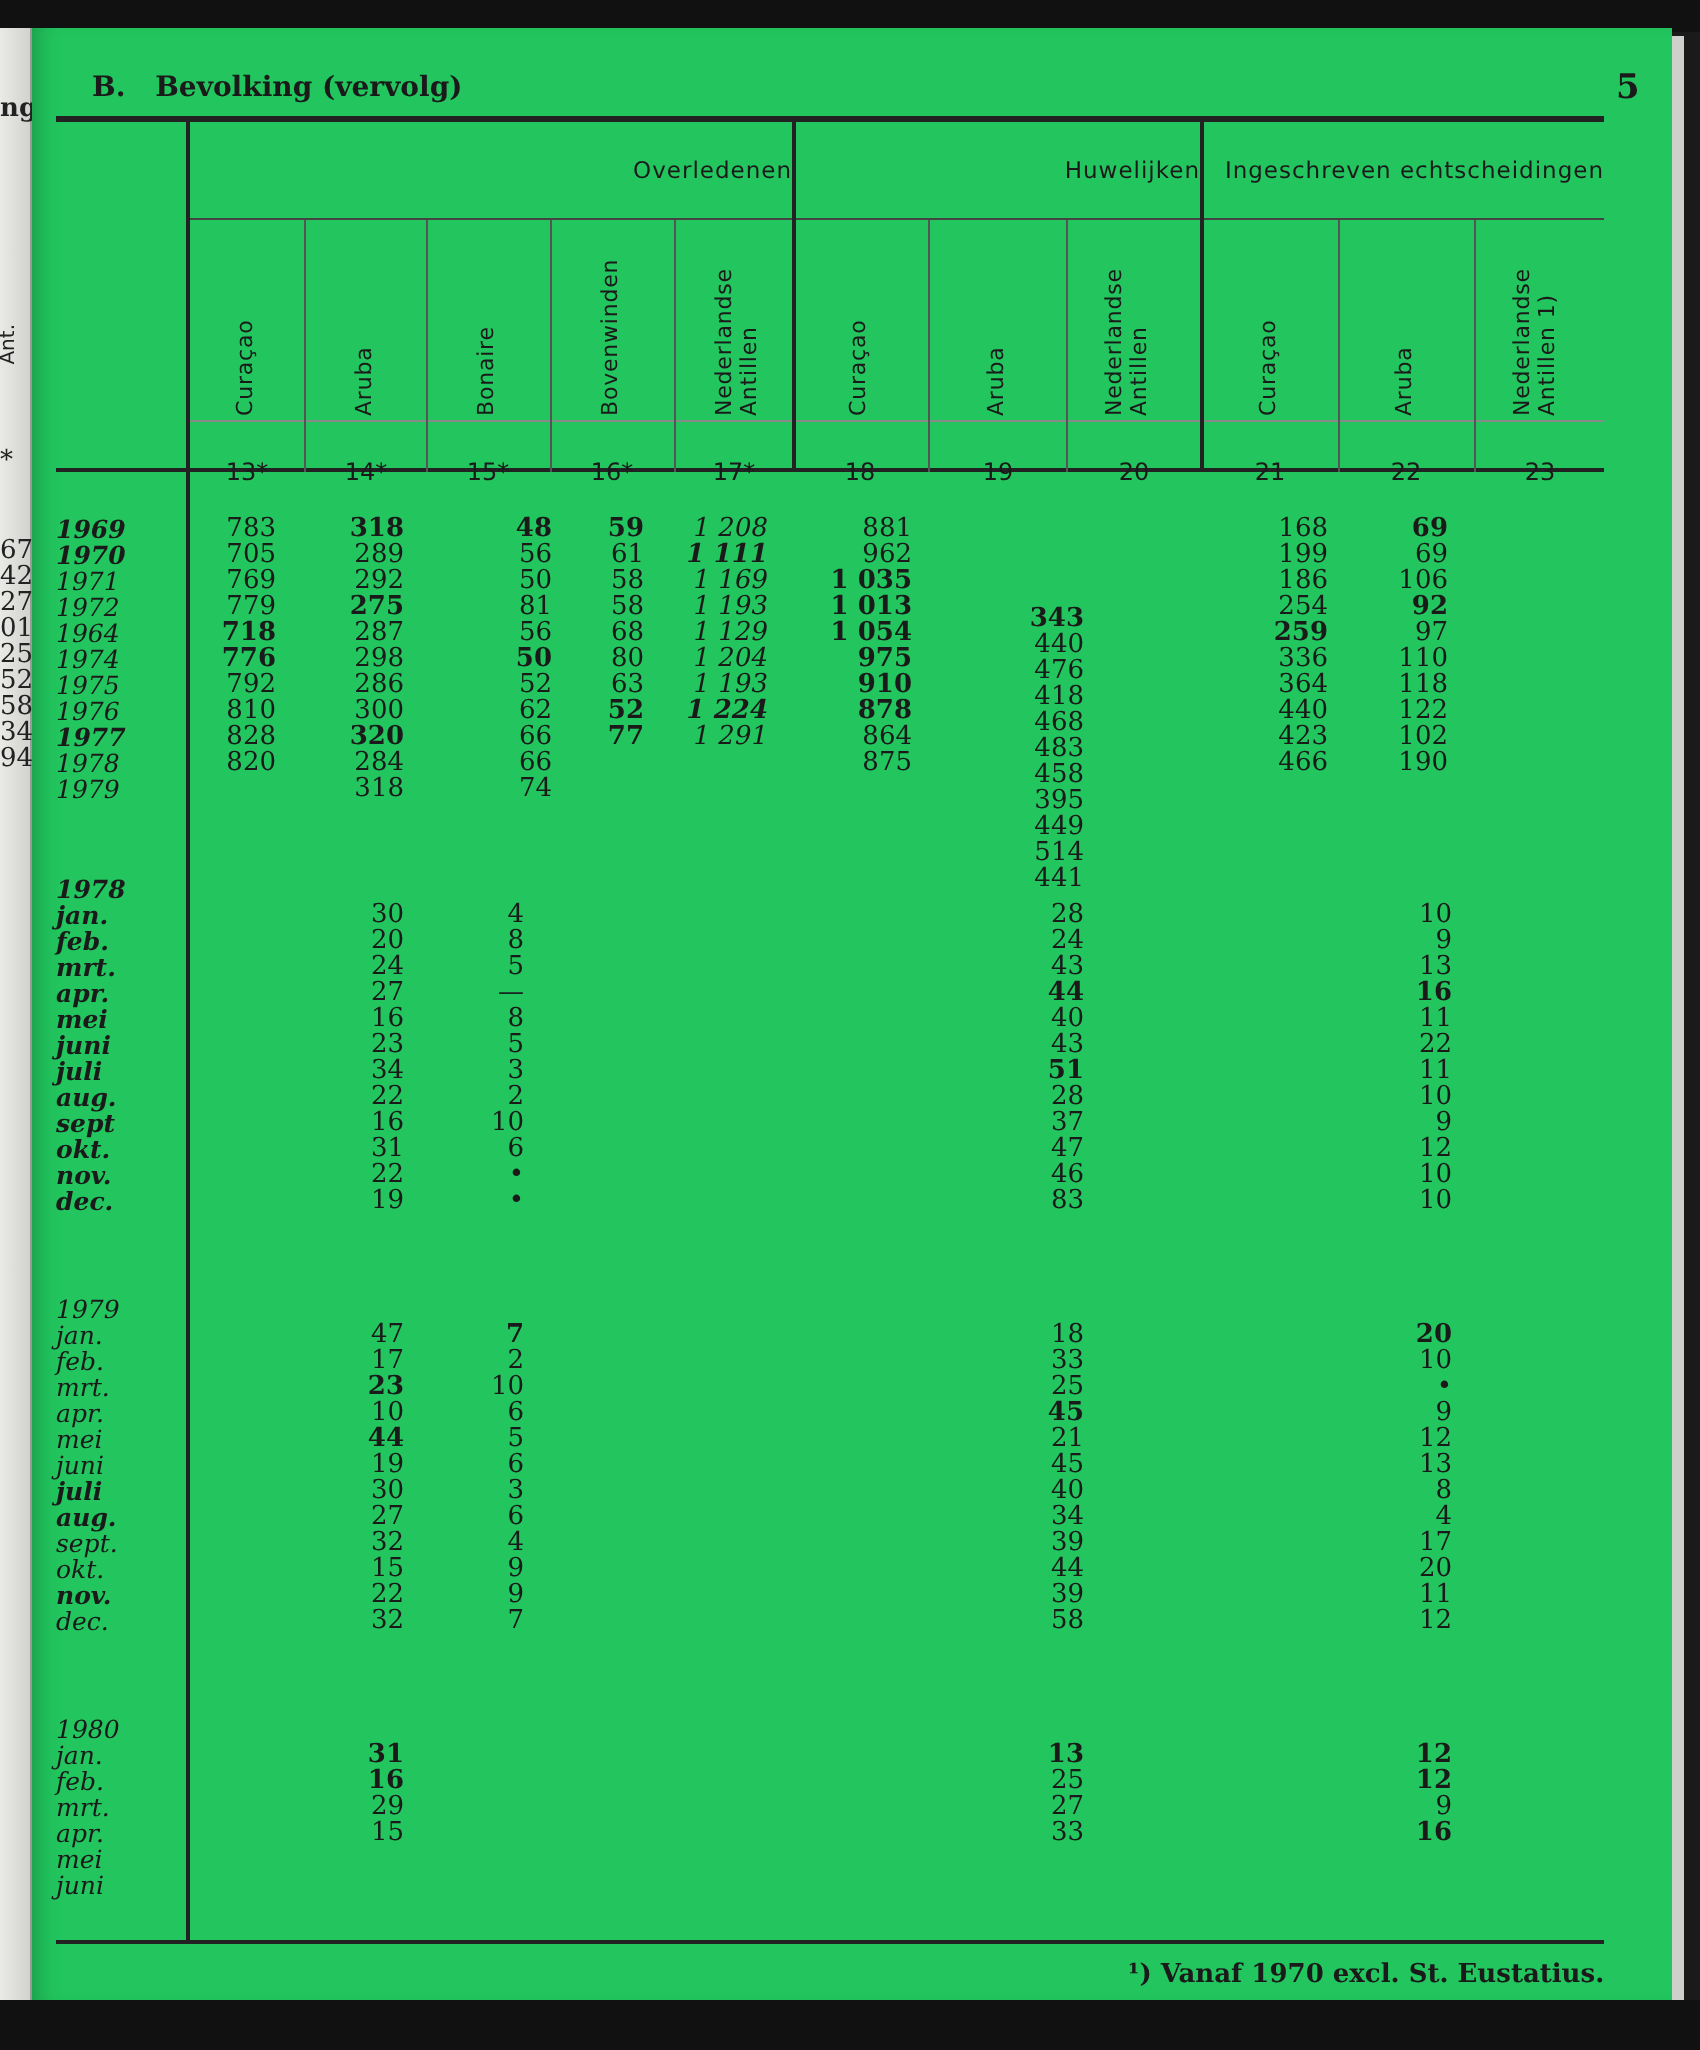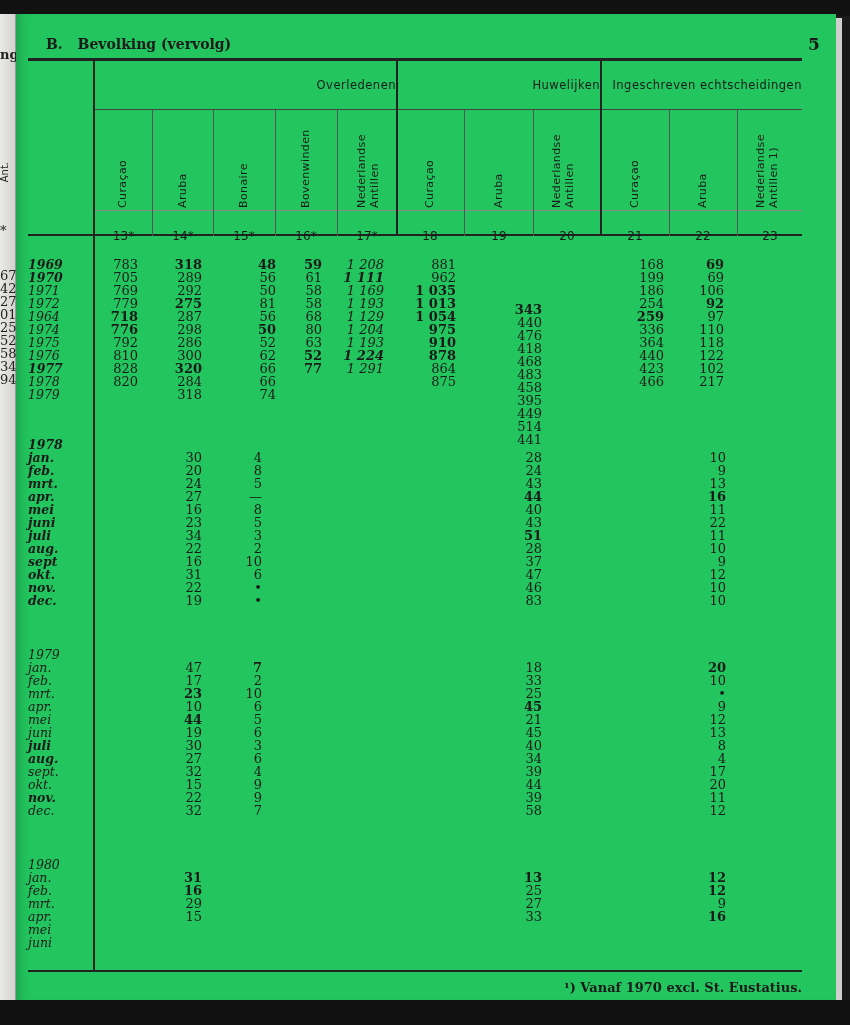--- a/index.html
+++ b/index.html
@@ -252,21 +252,21 @@
   <div class="col" style="left:674px;width:34px;top:244px;">
     <div class="b">69</div>
     <div>69</div>
     <div>106</div>
     <div class="b">92</div>
     <div>97</div>
     <div>110</div>
     <div>118</div>
     <div>122</div>
     <div>102</div>
-    <div>217</div>
+    <div>190</div>
     <div></div>
   </div>
 
   <div class="stub" style="top:424px;">
     <div class="b">1978</div>
     <div class="b">jan.</div>
     <div class="b">feb.</div>
     <div class="b">mrt.</div>
     <div class="b">apr.</div>
     <div class="b">mei</div>

